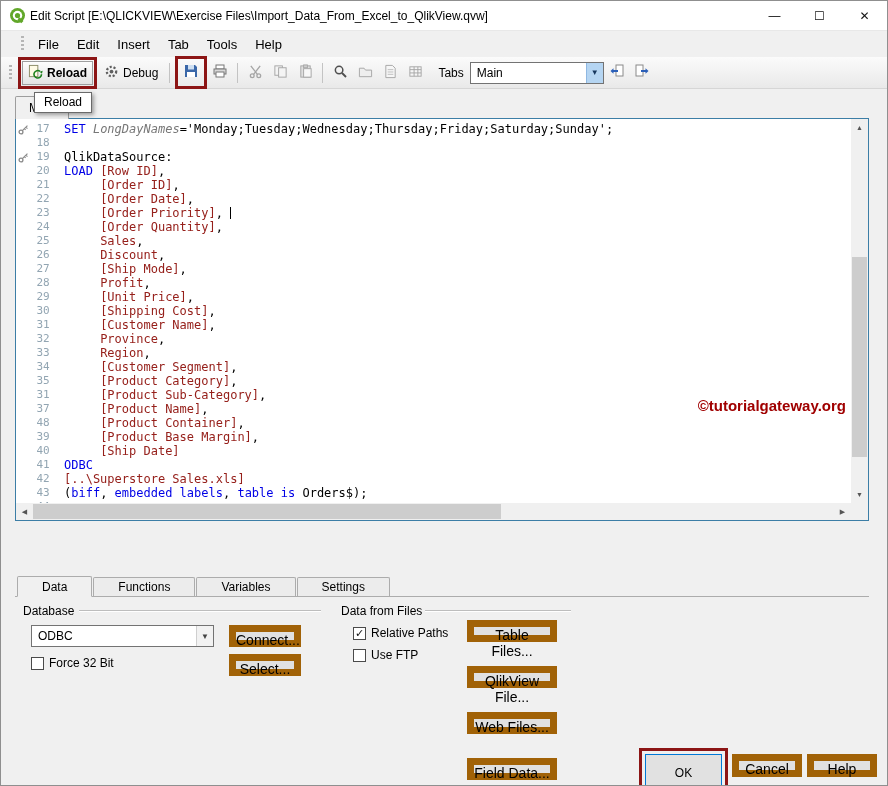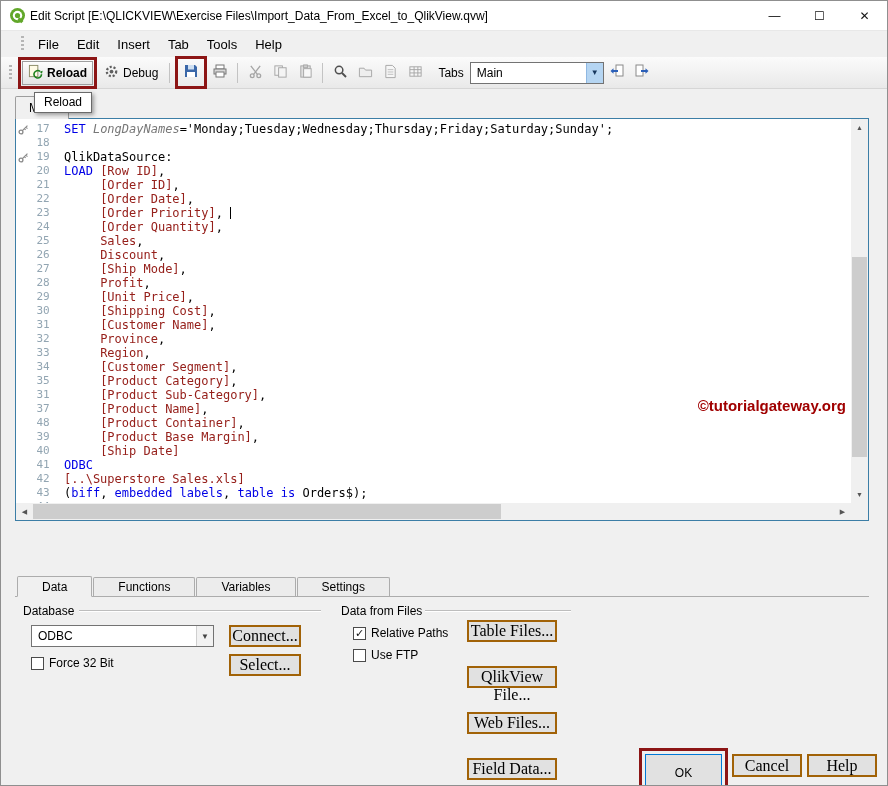--- a/index.html
+++ b/index.html
@@ -64,21 +64,21 @@
   .sb-corner{position:absolute;right:0;bottom:0;width:17px;height:17px;background:#f0f0f0}
 
   
   .bottom-tabs{position:absolute;left:14px;top:575px;width:854px;height:21px;display:flex;align-items:flex-end;border-bottom:1px solid #acacac;padding-left:2px}
   .btab{height:19px;display:flex;align-items:center;padding:0 24px;font-size:12px;background:#ececec;border:1px solid #acacac;border-bottom:none;border-radius:2px 2px 0 0;margin-right:1px;color:#000}
   .btab.active{height:21px;background:#f0f0f0;margin-bottom:-1px;border-bottom:1px solid #f0f0f0;z-index:2;position:relative}
 
   
   .group-label{position:absolute;font-size:12px;color:#000}
   .etched{position:absolute;height:2px;border-top:1px solid #bdbdbd;border-bottom:1px solid #fff}
-  .win-btn2{font-family:Liberation Serif, serif;font-size:16px;background:#e1e1e1;border:2px solid #a16207;color:#000}
+  .win-btn2{font-family:Liberation Sans, sans-serif;font-size:14px;background:#e1e1e1;border:7px solid #a16207;color:#000}
   .checkbox-row{position:absolute;display:flex;align-items:flex-end;gap:5px;font-size:12px;color:#000}
   .cb{width:13px;height:13px;background:#fff;border:1px solid #4a4a4a;display:inline-flex;align-items:center;justify-content:center;font-size:11px;color:#111;flex:none}
   .cb.checked::after{content:"✓";margin-top:-1px}
   .file-buttons{position:absolute;left:466px;top:619px;display:flex;flex-direction:column;gap:24px}
   .file-btn{width:90px;height:22px}
 
   
   .ok-box{position:absolute;left:638px;top:747px;border:3px solid #8C1515;padding:3px;background:#f0f0f0}
   .btn-ok{width:77px;height:38px;border:1px solid #0078d7;background:#e1e1e1;font-size:12px;font-family:Liberation Sans, sans-serif;color:#000}
   .btn-cancel{position:absolute;left:731px;top:753px;width:70px;height:23px}

